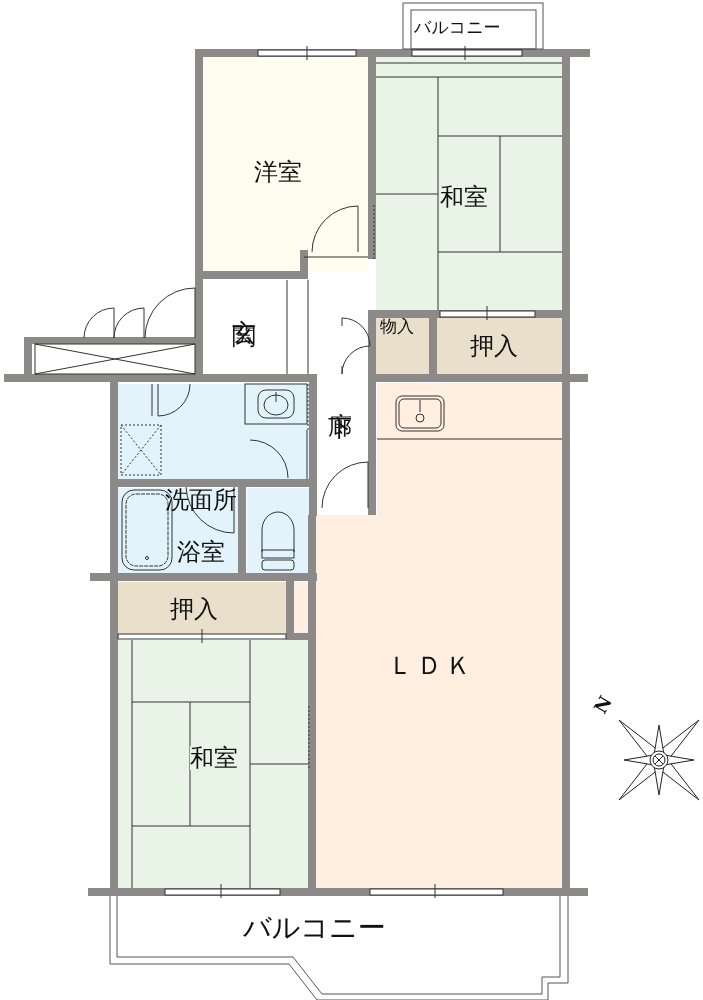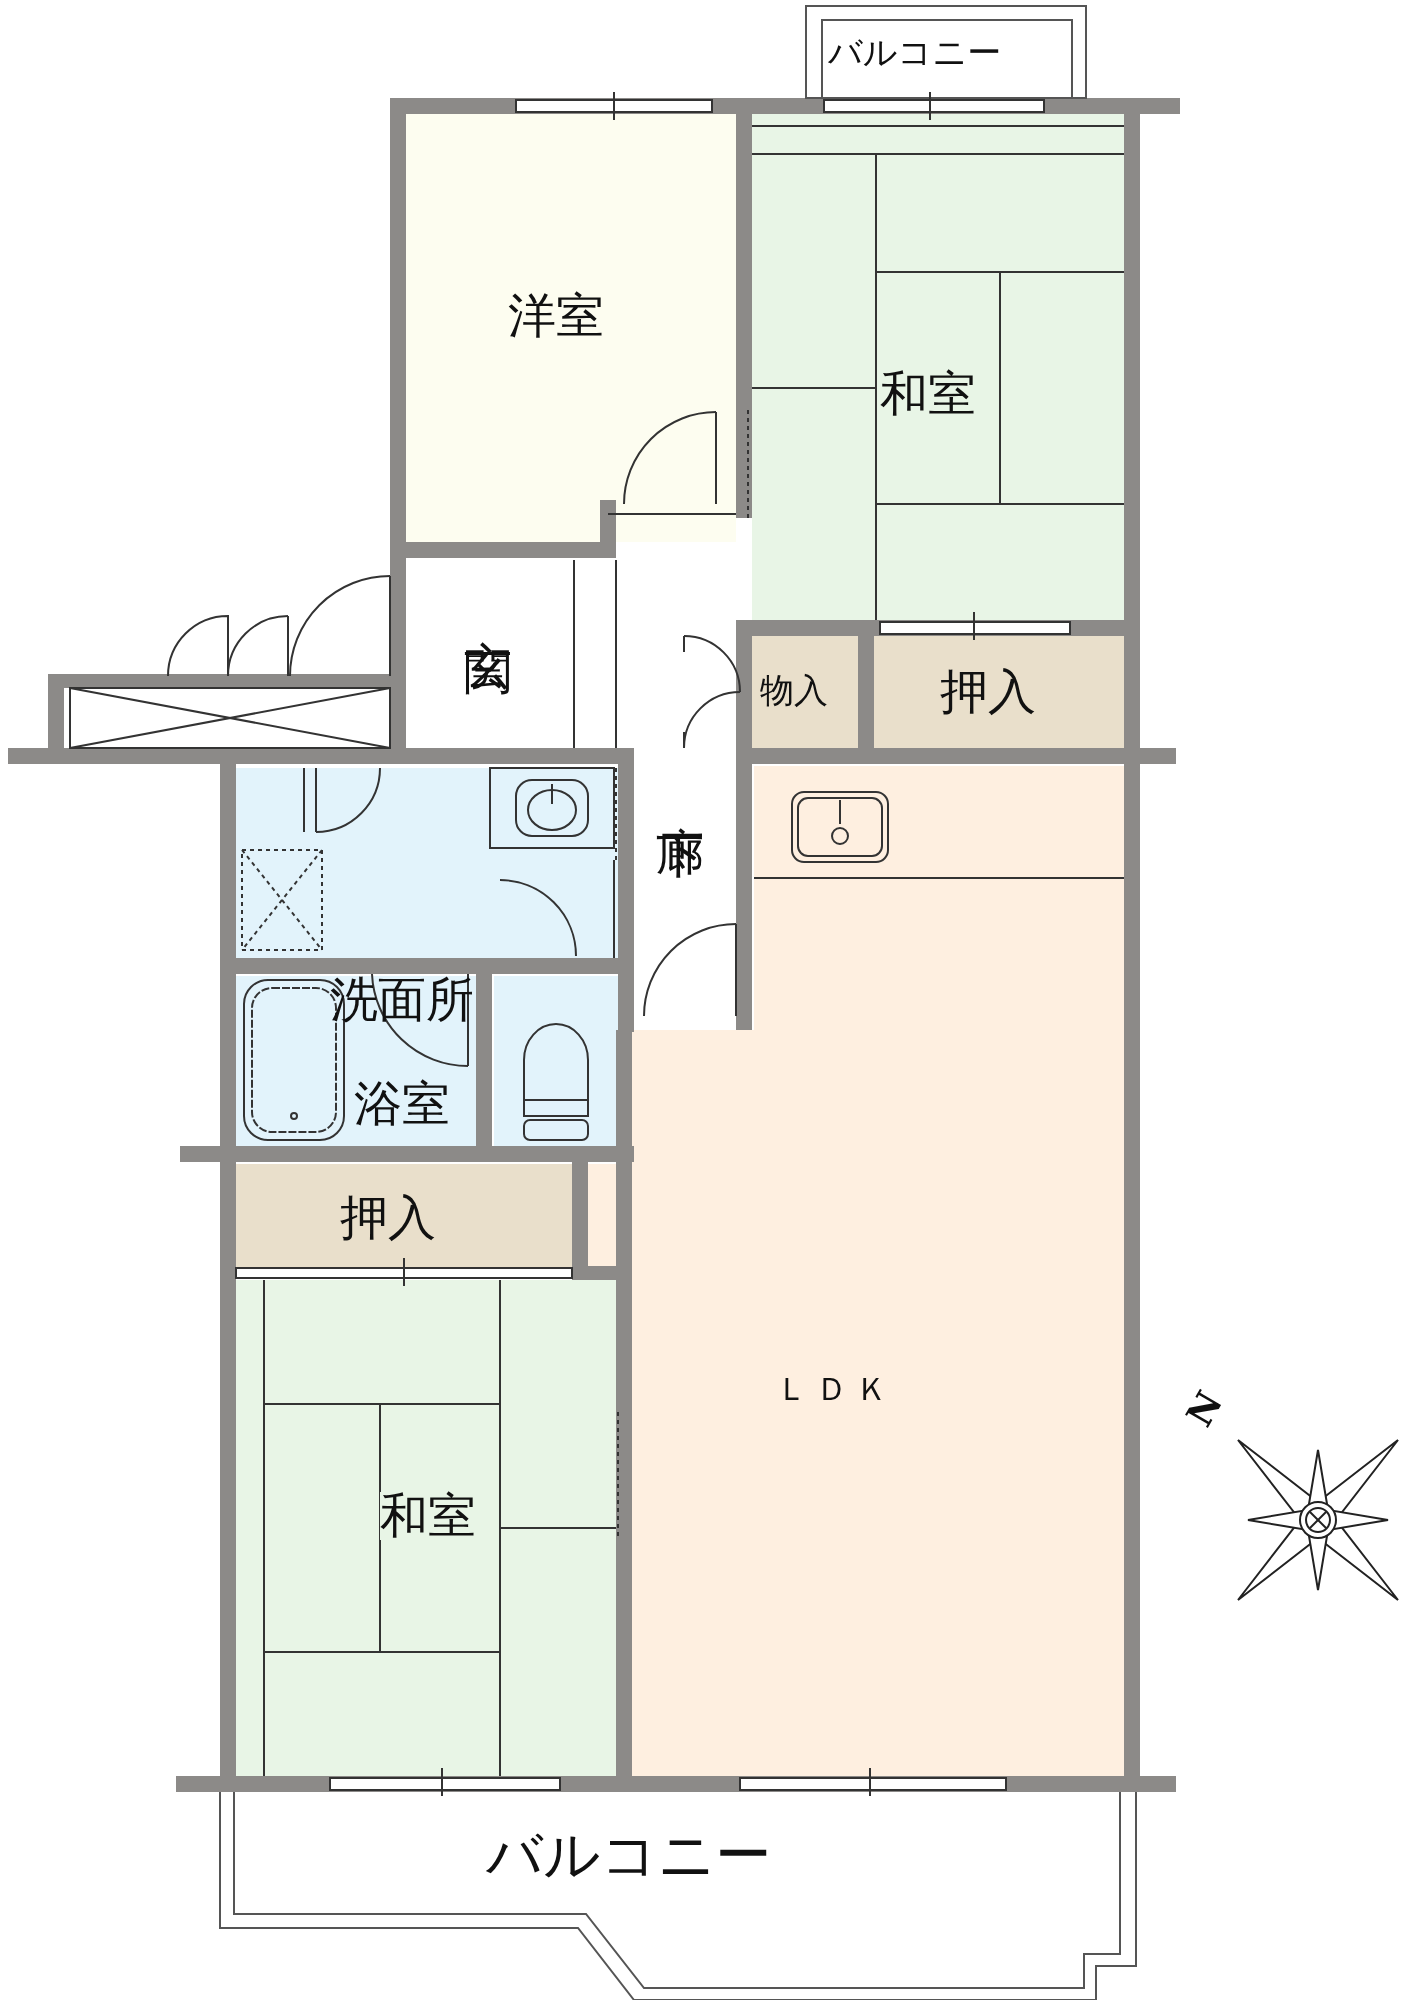--- a/index.html
+++ b/index.html
@@ -160,26 +160,26 @@
   <g transform="translate(659,760)" stroke="#222" fill="#fff" stroke-width="1">
     <polygon points="0,-9 40,-40 9,0 40,40 0,9 -40,40 -9,0 -40,-40" transform="rotate(0)"></polygon>
     <polygon points="0,-35 5,-5 35,0 5,5 0,35 -5,5 -35,0 -5,-5"></polygon>
     <circle r="9"></circle>
     <circle r="6"></circle>
     <line x1="-4" y1="-4" x2="4" y2="4"></line>
     <line x1="4" y1="-4" x2="-4" y2="4"></line>
   </g>
 </svg>
 
-<div class="label" style="left:254px;top:146px;font-size:24px;">洋室</div>
+<div class="label" style="left:254px;top:160px;font-size:24px;">洋室</div>
 <div class="label" style="left:440px;top:185px;font-size:24px;background:#e8f5e6;">和室</div>
 <div class="label vlabel" style="left:232px;top:300px;font-size:24px;">玄関</div>
 <div class="label vlabel" style="left:328px;top:393px;font-size:24px;">廊下</div>
-<div class="label" style="left:380px;top:338px;font-size:17px;">物入</div>
+<div class="label" style="left:380px;top:318px;font-size:17px;">物入</div>
 <div class="label" style="left:470px;top:334px;font-size:24px;">押入</div>
 <div class="label" style="left:165px;top:440px;font-size:24px;margin-top:48px;">洗面所</div>
 <div class="label" style="left:177px;top:540px;font-size:24px;">浴室</div>
 <div class="label" style="left:170px;top:597px;font-size:24px;">押入</div>
-<div class="label" style="left:388px;top:687px;font-size:16px;letter-spacing:4px;">ＬＤＫ</div>
+<div class="label" style="left:388px;top:653px;font-size:25px;letter-spacing:4px;">ＬＤＫ</div>
 <div class="label" style="left:190px;top:746px;font-size:24px;background:#e8f5e6;">和室</div>
 <div class="label" style="left:414px;top:19px;font-size:17px;">バルコニー</div>
 <div class="label" style="left:243px;top:914px;font-size:28px;">バルコニー</div>
 <div class="label" style="left:595px;top:696px;font-size:18px;font-weight:bold;transform:rotate(-60deg);">N</div>
 
 </body></html>

